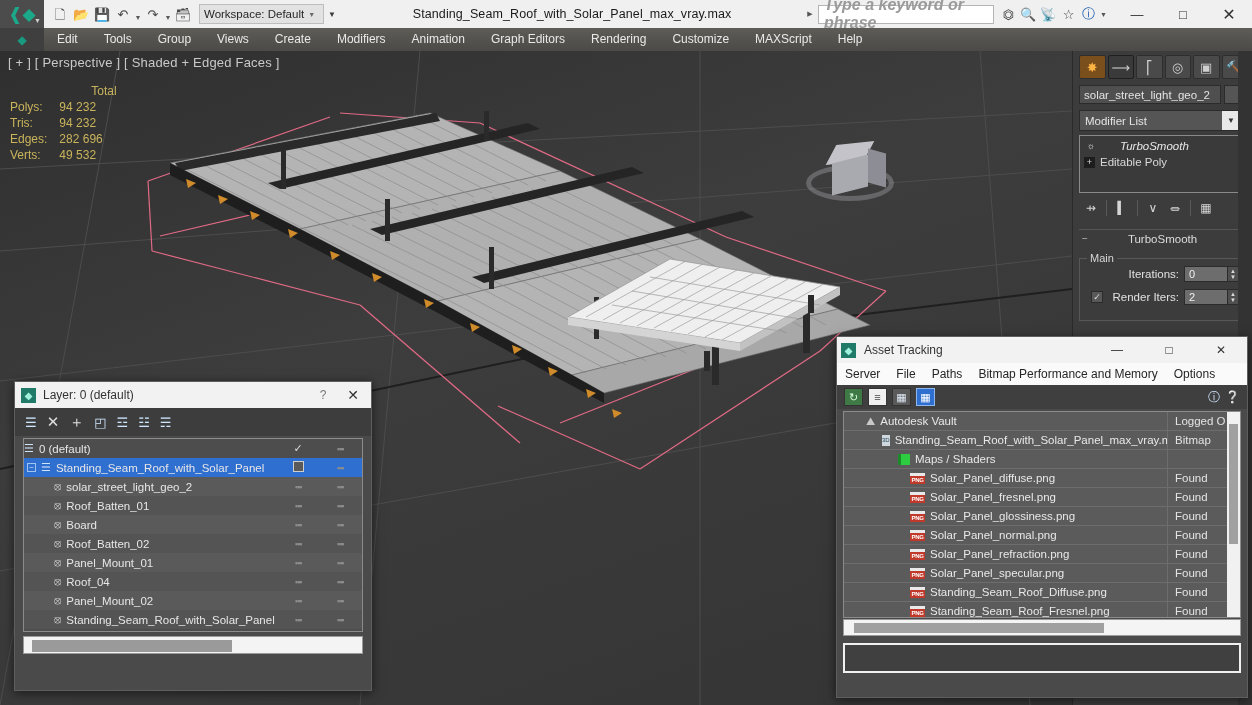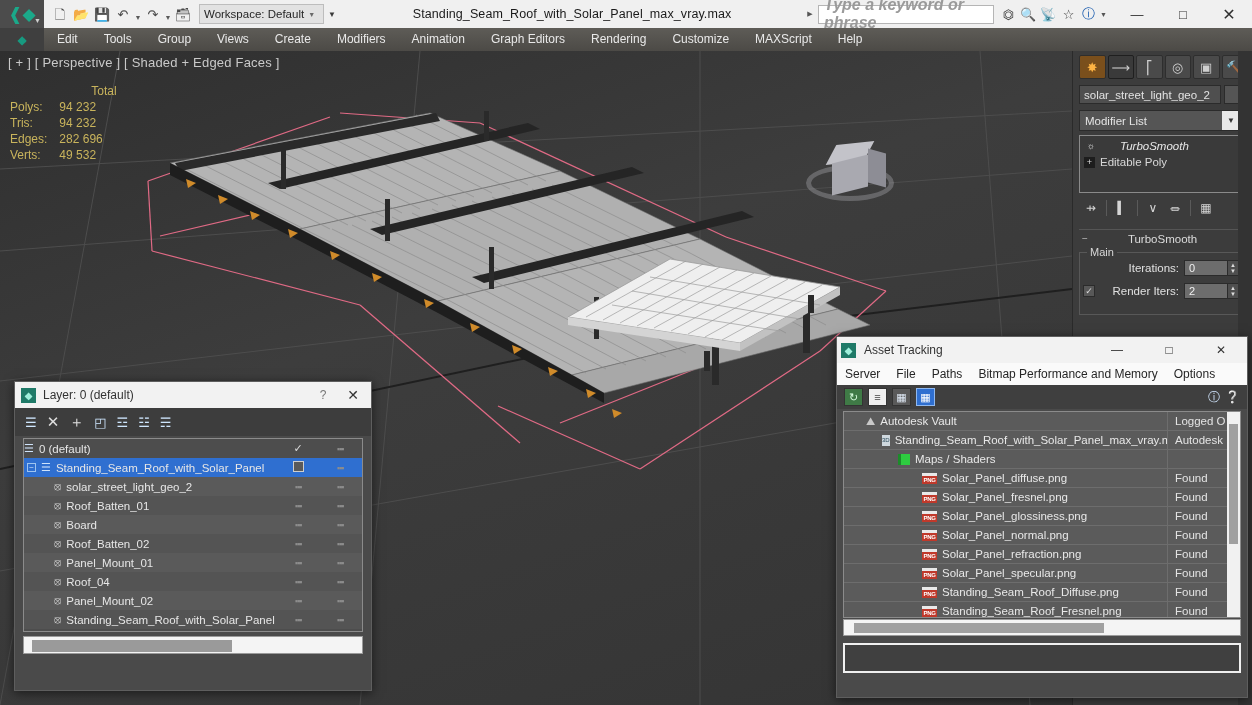--- a/index.html
+++ b/index.html
@@ -124,21 +124,21 @@
   .stk-tools .sep { width:1px; height:16px; background:#5a5a5a; margin:0 3px;}
   .stk-tools .si { width:20px; height:18px; display:flex; align-items:center; justify-content:center; font-size:12px; color:#d5d5d5;}
   .rollout {
     margin: 8px 6px 0 6px; border-top:1px solid #555;
   }
   .ro-head {
     display:flex; align-items:center; justify-content:center; height:17px;
     color:#dcdcdc; font-size:11.5px; position:relative;
   }
   .ro-head .mns { position:absolute; left:3px; font-size:10px; color:#bbb;}
-  .ro-body { border:1px solid #585858; margin-top:5px; padding: 7px 6px 8px 3px; position:relative;}
+  .ro-body { border:1px solid #585858; margin-top:11px; padding: 7px 6px 8px 11px; position:relative;}
   .ro-body .legend { position:absolute; left:7px; top:-7px; background:#3c3c3c; padding:0 3px; font-size:11px; color:#d7d7d7;}
   .prow { display:flex; align-items:center; gap:5px; margin-bottom:7px; justify-content:flex-end;}
   .prow .cb { width:12px; height:12px; background:#585858; border:1px solid #2b2b2b; color:#dcdcdc;
     font-size:9px; line-height:10px; text-align:center; margin-right:auto;}
   .prow label { font-size:11.5px; color:#e0e0e0;}
   .spin { display:flex; }
   .spin .val { width:44px; height:16px; background:#6d6d6d; border:1px solid #2b2b2b;
      color:#f0f0f0; font-size:11px; padding-left:4px; display:flex; align-items:center;}
   .spin .ar { width:11px; height:16px; background:#4f4f4f; border:1px solid #2b2b2b; border-left:none;
      display:flex; flex-direction:column; align-items:center; justify-content:center; font-size:6px; color:#ddd;}
@@ -209,21 +209,21 @@
   .at-grid { margin: 2px 6px 0 6px; border:1px solid #8b8b8b; background:#fff;}
   .at-head { display:flex; height:19px; background:#fff; color:#222; font-size:11.5px; align-items:center;}
   .at-head .n { flex:1; padding-left:7px; border-right:1px solid #c7c7c7;}
   .at-head .s { width:72px; padding-left:7px;}
   .at-rows { background:#5b5b5b; height:205px; overflow:hidden; position:relative;}
   .arow { display:flex; height:19px; align-items:center; font-size:11.5px; color:#e8e8e8;
      border-bottom:1px solid #6d6d6d;}
   .arow .an { flex:1; display:flex; align-items:center; gap:5px; white-space:nowrap; overflow:hidden;
      border-right:1px solid #6d6d6d; height:19px;}
   .arow .as { width:72px; padding-left:7px; color:#e3e3e3; white-space:nowrap; overflow:hidden;}
-  .ai1 { padding-left:22px; } .ai2 { padding-left:38px; } .ai3 { padding-left:54px; } .ai4 { padding-left:66px;margin-left:12px; }
+  .ai1 { padding-left:22px; } .ai2 { padding-left:38px; } .ai3 { padding-left:54px; } .ai4 { padding-left:66px; }
   .png-ico { width:15px; height:11px; background:#c0392b; color:#fff; font-size:6px; font-weight:bold;
      display:flex; align-items:center; justify-content:center; border-top:3px solid #e9e9e9; letter-spacing:-.4px;}
   .vault-ico { color:#c9c9c9; font-size:11px;}
   .max-ico { width:14px; height:11px; background:#cfd8de; color:#2b4a5a; font-size:6px;
      display:flex; align-items:center; justify-content:center; }
   .shade-ico { width:12px; height:11px; background:#2ecc40; border-left:3px solid #1c8b2a;}
   .at-vsb { position:absolute; right:0; top:0; width:13px; height:205px; background:#f1f1f1;}
   .at-vsb .th { position:absolute; left:2px; top:12px; width:9px; height:120px; background:#a0a0a0;}
   .at-hsb { margin: 1px 6px 0 6px; height:17px; background:#f4f4f4; border:1px solid #9a9a9a; position:relative;}
   .at-hsb .th { position:absolute; left:10px; top:3px; width:250px; height:10px; background:#a0a0a0;}
@@ -686,21 +686,21 @@
               <span class="vault-ico">⛰</span>
             <span>Autodesk Vault</span>
             </div>
           <div class="as">Logged O</div>
         </div>
         <div class="arow">
           <div class="an ai2">
               <span class="max-ico">3D</span>
             <span>Standing_Seam_Roof_with_Solar_Panel_max_vray.max</span>
             </div>
-          <div class="as">Autodesk</div>
+          <div class="as">Bitmap</div>
         </div>
         <div class="arow">
           <div class="an ai3">
               <span class="shade-ico"></span>
             <span>Maps / Shaders</span>
             </div>
           <div class="as"></div>
         </div>
         <div class="arow">
           <div class="an ai4">

